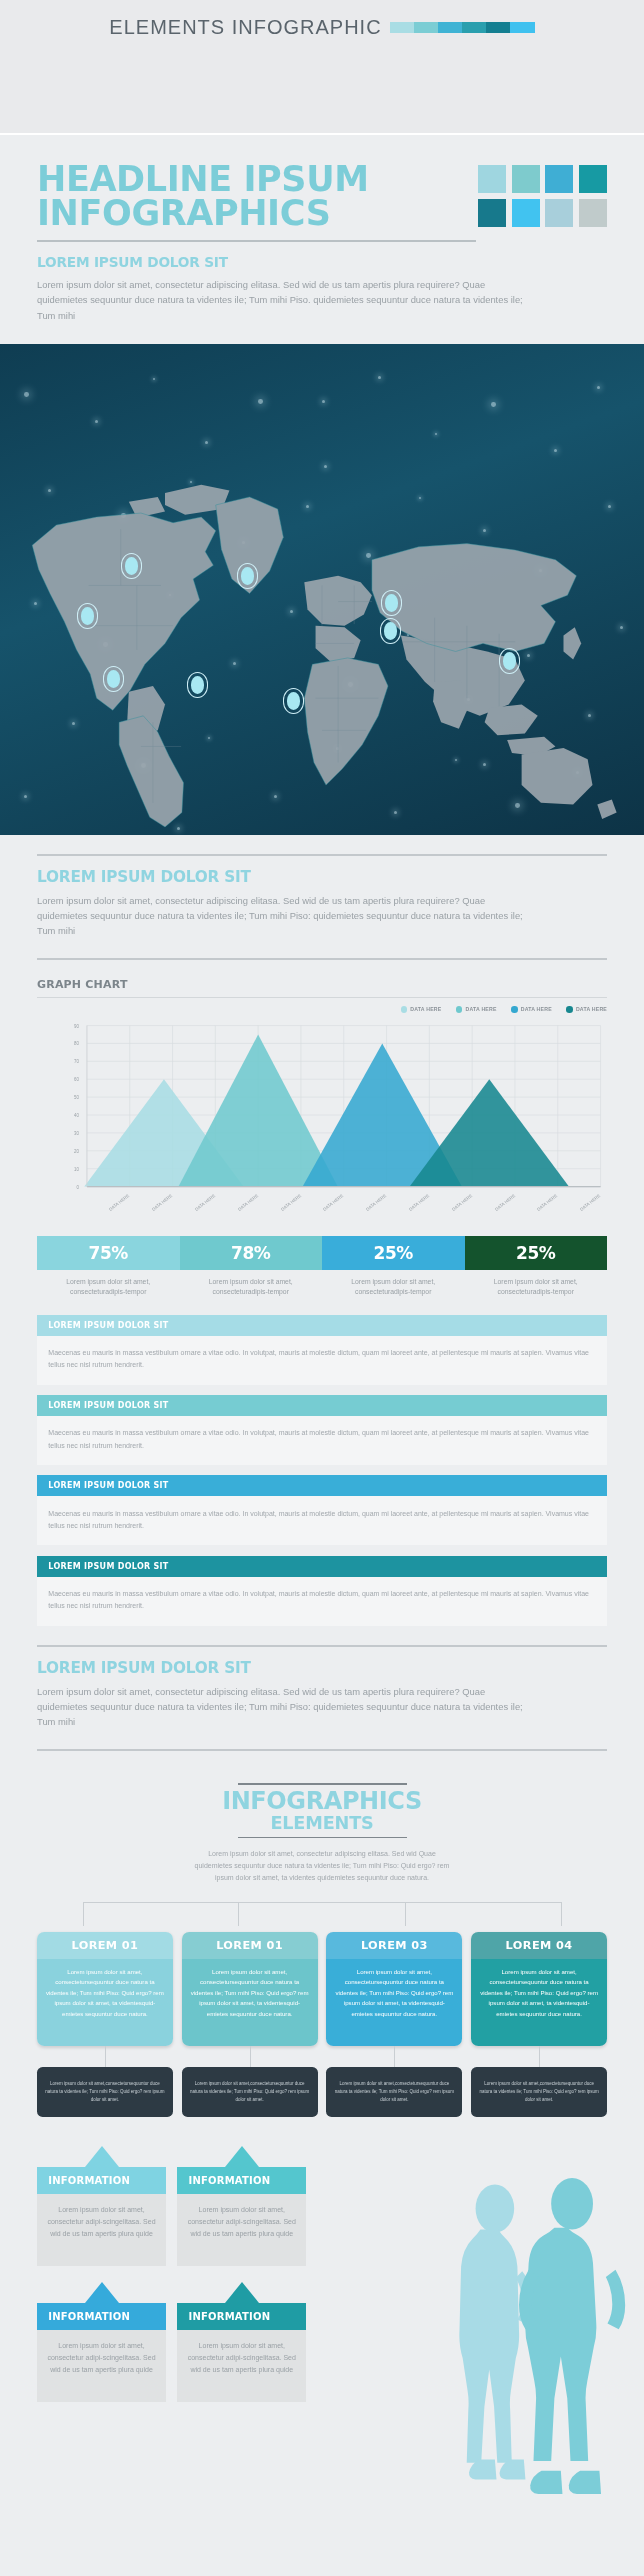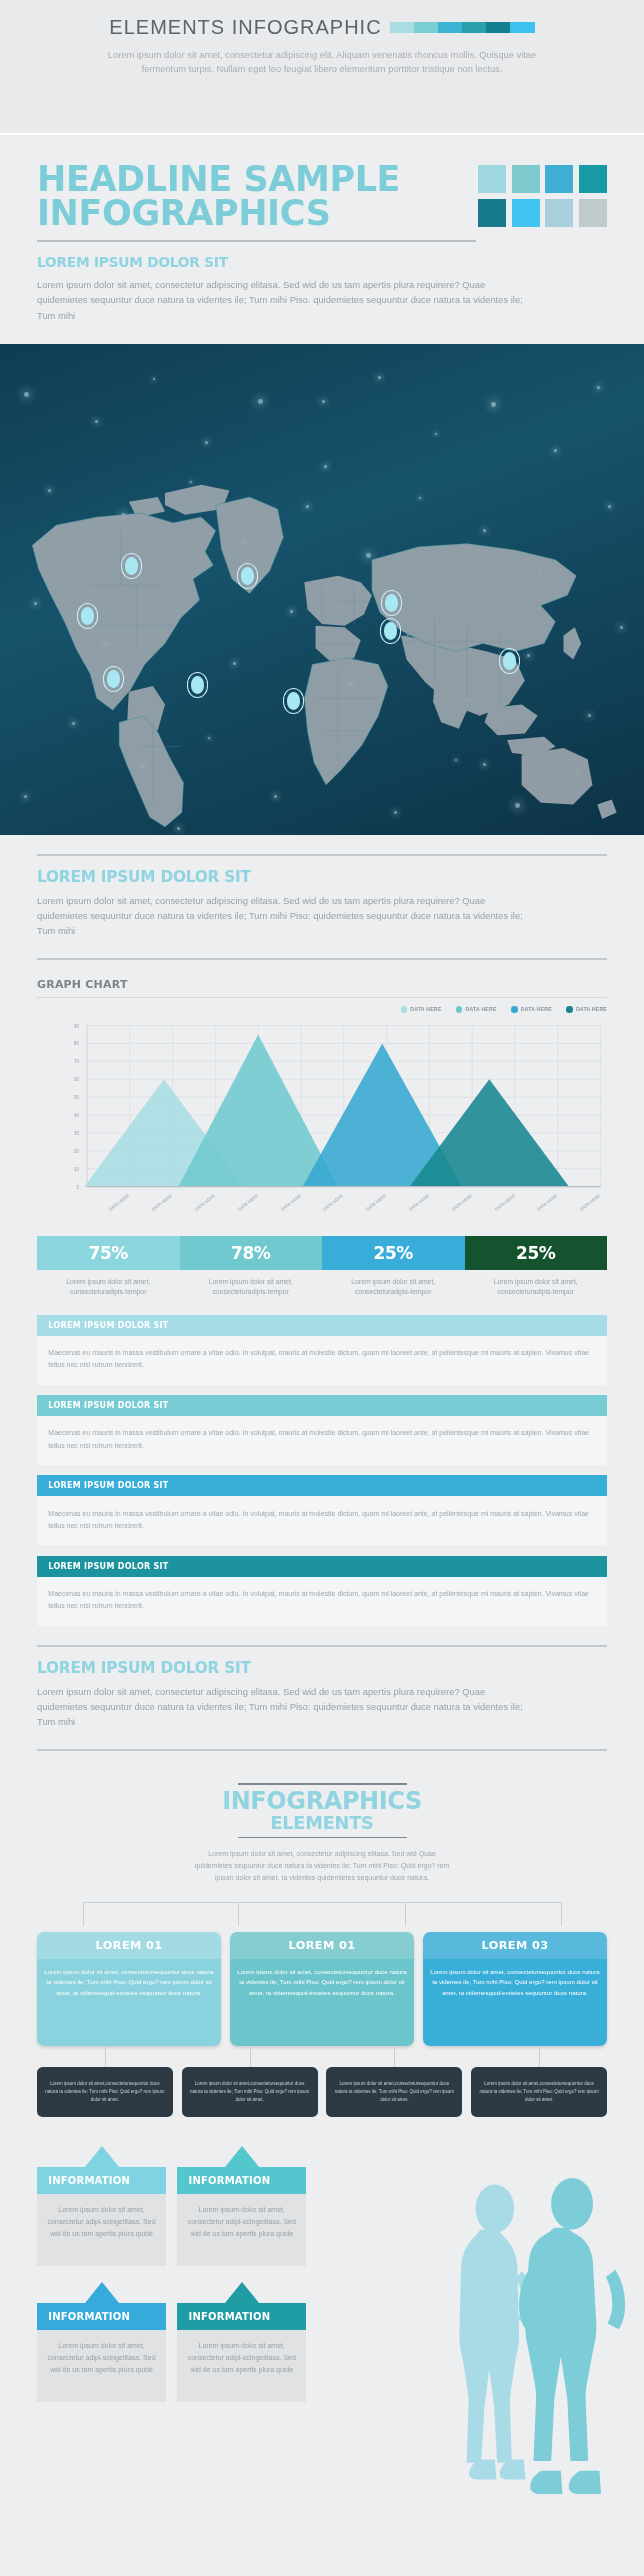--- a/index.html
+++ b/index.html
@@ -188,28 +188,27 @@
         <div class="topbar-title">ELEMENTS INFOGRAPHIC</div>
         <div class="swatch-strip" id="topSwatchStrip">
             <i style="background: rgb(169, 221, 228);"></i>
             <i style="background: rgb(123, 205, 212);"></i>
             <i style="background: rgb(63, 179, 212);"></i>
             <i style="background: rgb(42, 159, 174);"></i>
             <i style="background: rgb(20, 127, 145);"></i>
             <i style="background: rgb(63, 193, 239);"></i>
           </div>
       </div>
-      <div class="topbar-sub">Lorem ipsum dolor sit amet, consectetur adipiscing elit. Aliquam venenatis rhoncus mollis. Quisque vitae fermentum turpis. Nullam eget leo feugiat libero elementum porttitor tristique non lectus.</div>
     </div>
   </div>
 
   <div class="headline-sec">
     <div class="headline-row">
       <div class="headline">
-        <span>HEADLINE SAMPLE</span>
+        <span>HEADLINE IPSUM</span>
         <span class="l2">INFOGRAPHICS</span>
       </div>
       <div class="swatch-grid" id="headSwatches">
           <i style="background: rgb(159, 214, 224);"></i>
           <i style="background: rgb(126, 203, 205);"></i>
           <i style="background: rgb(63, 174, 212);"></i>
           <i style="background: rgb(23, 154, 163);"></i>
           <i style="background: rgb(23, 121, 140);"></i>
           <i style="background: rgb(65, 195, 240);"></i>
           <i style="background: rgb(168, 207, 219);"></i>
@@ -506,20 +505,24 @@
         <div class="card-body" style="background: rgb(138, 210, 221);">Lorem ipsum dolor sit amet, consectetursequuntur duce natura ta videntes ile; Tum mihi Piso: Quid ergo? rem ipsum dolor sit amet, ta videntesquid-emietes sequuntur duce natura.</div>
       </div>
       <div class="card">
         <div class="card-head" style="background: rgb(134, 205, 210);">LOREM 01</div>
         <div class="card-body" style="background: rgb(108, 197, 203);">Lorem ipsum dolor sit amet, consectetursequuntur duce natura ta videntes ile; Tum mihi Piso: Quid ergo? rem ipsum dolor sit amet, ta videntesquid-emietes sequuntur duce natura.</div>
       </div>
       <div class="card">
         <div class="card-head" style="background: rgb(88, 185, 221);">LOREM 03</div>
         <div class="card-body" style="background: rgb(57, 174, 216);">Lorem ipsum dolor sit amet, consectetursequuntur duce natura ta videntes ile; Tum mihi Piso: Quid ergo? rem ipsum dolor sit amet, ta videntesquid-emietes sequuntur duce natura.</div>
       </div>
+      <div class="card">
+        <div class="card-head" style="background: rgb(79, 165, 168);">LOREM 04</div>
+        <div class="card-body" style="background: rgb(34, 160, 163);">Lorem ipsum dolor sit amet, consectetursequuntur duce natura ta videntes ile; Tum mihi Piso: Quid ergo? rem ipsum dolor sit amet, ta videntesquid-emietes sequuntur duce natura.</div>
+      </div>
     </div>
   <div class="stems">
     <div class="s">
         <i></i>
       </div>
     <div class="s">
         <i></i>
       </div>
     <div class="s">
         <i></i>

